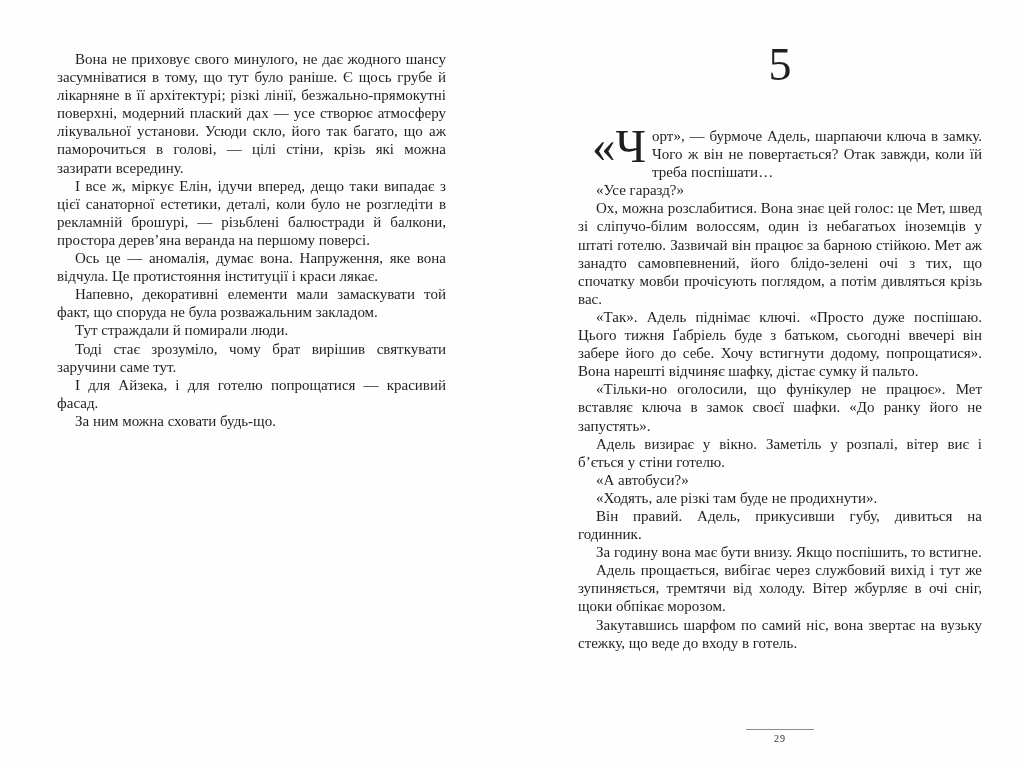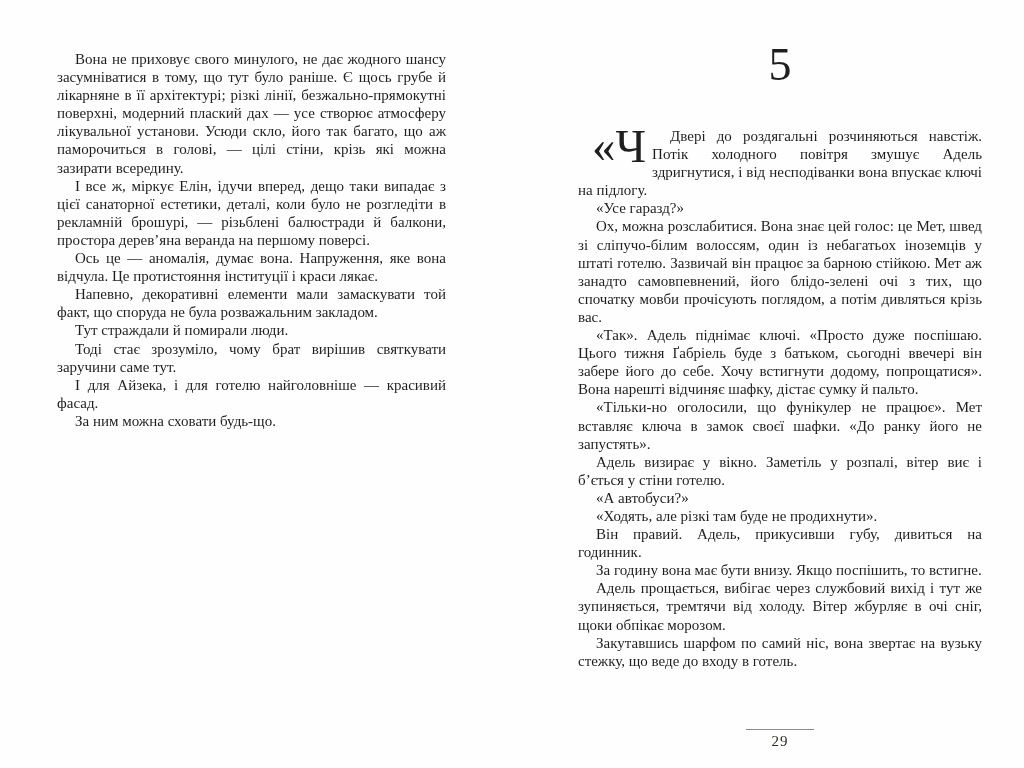--- a/index.html
+++ b/index.html
@@ -79,46 +79,45 @@
     color: #3c3733;
     text-transform: uppercase;
   }
   .footer-rule {
     width: 68px;
     height: 1px;
     background: #8f8a85;
     margin: 3px auto 3px auto;
   }
   .page-number {
-    font-size: 15px;
+    font-size: 10px;
     letter-spacing: 1px;
     color: #2e2b28;
   }
 </style>
 </head>
 <body>
 
 <div class="spread">
 
   <div class="page page-left">
     <p class="body-par">Вона не приховує свого минулого, не дає жодного шансу засумніватися в тому, що тут було раніше. Є щось грубе й лікарняне в її архітектурі; різкі лінії, безжально-прямокутні поверхні, модерний плаский дах — усе створює атмосферу лікувальної установи. Усюди скло, його так багато, що аж паморочиться в голові, — цілі стіни, крізь які можна зазирати всередину.</p>
     <p class="body-par">І все ж, міркує Елін, ідучи вперед, дещо таки випадає з цієї санаторної естетики, деталі, коли було не розгледіти в рекламній брошурі, — різьблені балюстради й балкони, простора дерев’яна веранда на першому поверсі.</p>
     <p class="body-par"><span>Ось </span><span class="italic">це</span><span> — аномалія, думає вона. Напруження, яке вона відчула. Це протистояння інституції і краси лякає.</span></p>
     <p class="body-par">Напевно, декоративні елементи мали замаскувати той факт, що споруда не була розважальним закладом.</p>
     <p class="body-par">Тут страждали й помирали люди.</p>
     <p class="body-par">Тоді стає зрозуміло, чому брат вирішив святкувати заручини саме тут.</p>
-    <p class="body-par">І для Айзека, і для готелю найголовніше — красивий фасад.</p>
+    <p class="body-par">І для Айзека, і для готелю попрощатися — красивий фасад.</p>
     <p class="body-par">За ним можна сховати будь-що.</p>
   </div>
 
   <div class="page page-right">
     <p class="chapter-number">5</p>
     <div class="chapter-body">
-      <p class="body-par no-indent"><span class="dropcap">«Ч</span></p>
-      <p class="body-par">Двері до роздягальні розчиняються навстіж. Потік холодного повітря змушує Адель здригнутися, і від несподіванки вона впускає ключі на підлогу.</p>
+      <p class="body-par no-indent"><span class="dropcap">«Ч</span><span>орт», — бурмоче Адель, шарпаючи ключа в замку. Чого ж він не повертається? Отак завжди, коли їй треба поспішати…</span></p>
       <p class="body-par">«Усе гаразд?»</p>
       <p class="body-par">Ох, можна розслабитися. Вона знає цей голос: це Мет, швед зі сліпучо-білим волоссям, один із небагатьох іноземців у штаті готелю. Зазвичай він працює за барною стійкою. Мет аж занадто самовпевнений, його блідо-зелені очі з тих, що спочатку мовби прочісують поглядом, а потім дивляться крізь вас.</p>
       <p class="body-par">«Так». Адель піднімає ключі. «Просто дуже поспішаю. Цього тижня Ґабріель буде з батьком, сьогодні ввечері він забере його до себе. Хочу встигнути додому, попрощатися». Вона нарешті відчиняє шафку, дістає сумку й пальто.</p>
       <p class="body-par">«Тільки-но оголосили, що фунікулер не працює». Мет вставляє ключа в замок своєї шафки. «До ранку його не запустять».</p>
       <p class="body-par">Адель визирає у вікно. Заметіль у розпалі, вітер виє і б’ється у стіни готелю.</p>
       <p class="body-par">«А автобуси?»</p>
       <p class="body-par">«Ходять, але різкі там буде не продихнути».</p>
       <p class="body-par"><span class="italic">Він правий.</span><span> Адель, прикусивши губу, дивиться на годинник.</span></p>
       <p class="body-par">За годину вона має бути внизу. Якщо поспішить, то встигне.</p>
       <p class="body-par">Адель прощається, вибігає через службовий вихід і тут же зупиняється, тремтячи від холоду. Вітер жбурляє в очі сніг, щоки обпікає морозом.</p>

